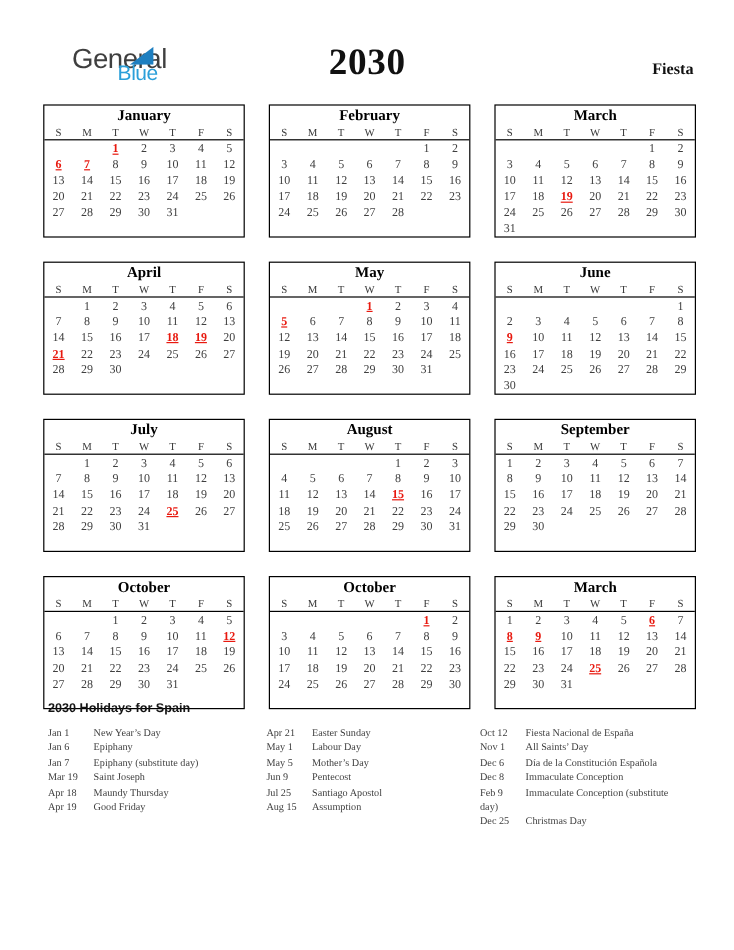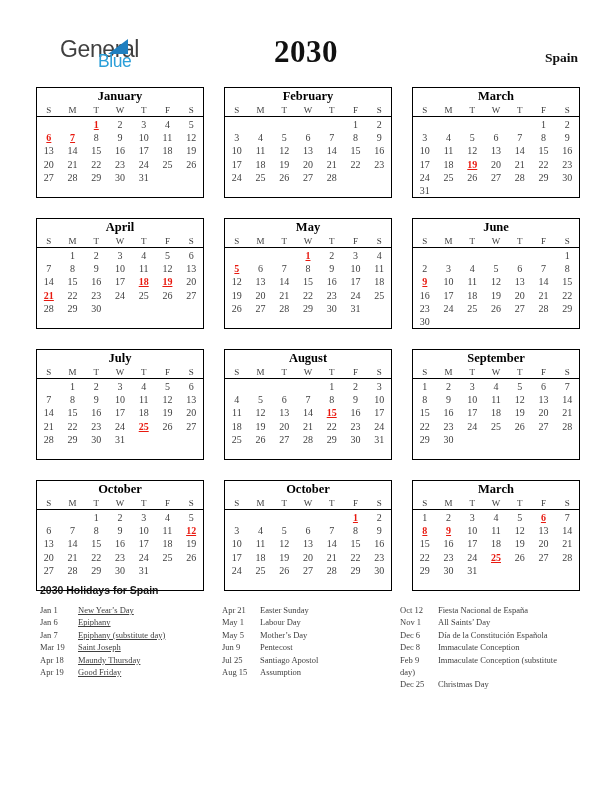--- a/index.html
+++ b/index.html
@@ -33,41 +33,41 @@
   .dates{display:grid;grid-template-columns:repeat(7,1fr);grid-auto-rows:13.2px;
          font-size:10px;line-height:13.2px;text-align:center;color:var(--text-dark);margin-top:1px;}
   .day{display:block;}
   .holiday-day{color:var(--holiday-red);font-weight:bold;text-decoration:underline;text-underline-offset:1px;}
   
   .holidays-title{position:absolute;left:40px;top:584px;
                   font-family:"Liberation Sans","DejaVu Sans",sans-serif;
                   font-size:10.5px;font-weight:bold;color:#141414;}
   .holiday-cols{position:absolute;left:40px;top:604px;display:flex;}
   .hcol{box-sizing:border-box;}
-  .hcol-0{width:182px;text-decoration:underline;}
+  .hcol-0{width:182px;}
   .hcol-1{width:178px;}
   .hcol-2{width:172px;}
   .hentry{font-size:8.5px;line-height:12.4px;color:var(--text-dark);}
   .hdate{display:inline-block;width:38px;vertical-align:top;}
 </style>
 </head>
 <body>
 
 <div class="page">
 
   <div class="logo">
     <span class="logo-general">General</span>
     <svg class="logo-triangle" width="20" height="15" viewBox="0 0 20 15">
       <polygon points="20,0 20,15 0,15" fill="#1e7fc0"></polygon>
     </svg>
     <span class="logo-blue">Blue</span>
   </div>
 
   <div class="year-title">2030</div>
-  <div class="country">Spain</div>
+  <div class="country">Fiesta</div>
 
   <div class="months">
   <div class="month">
     <div class="month-title">January</div>
     <div class="weekday-row">
           <span>S</span>
           <span>M</span>
           <span>T</span>
           <span>W</span>
           <span>T</span>

